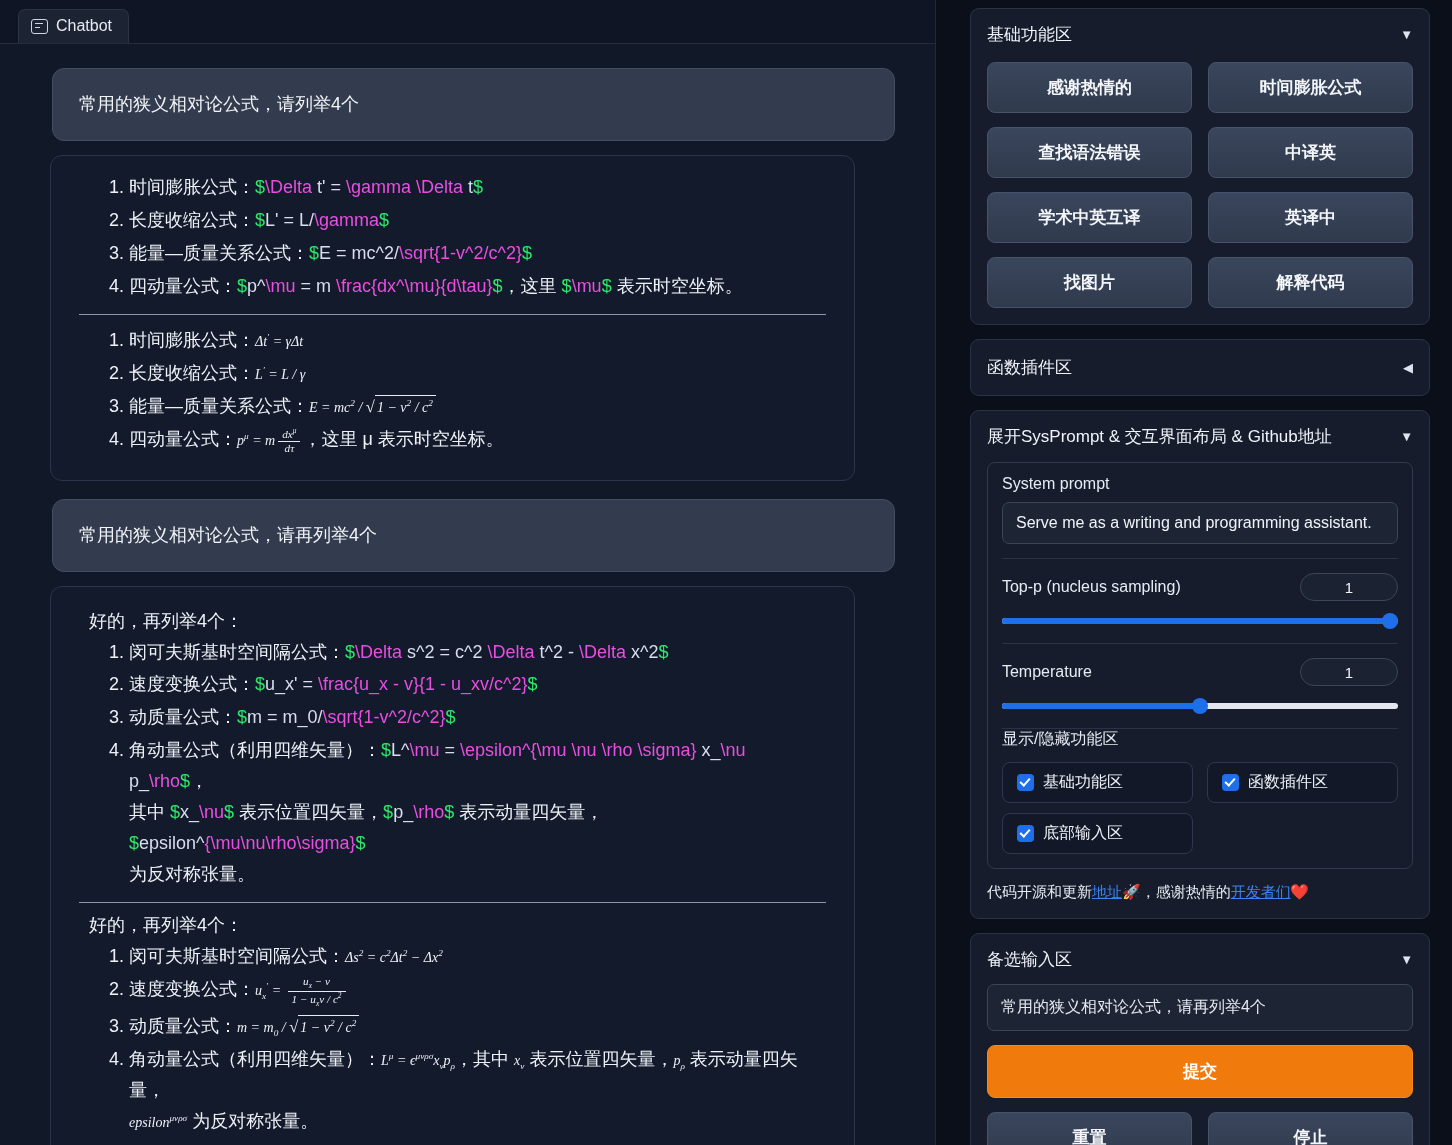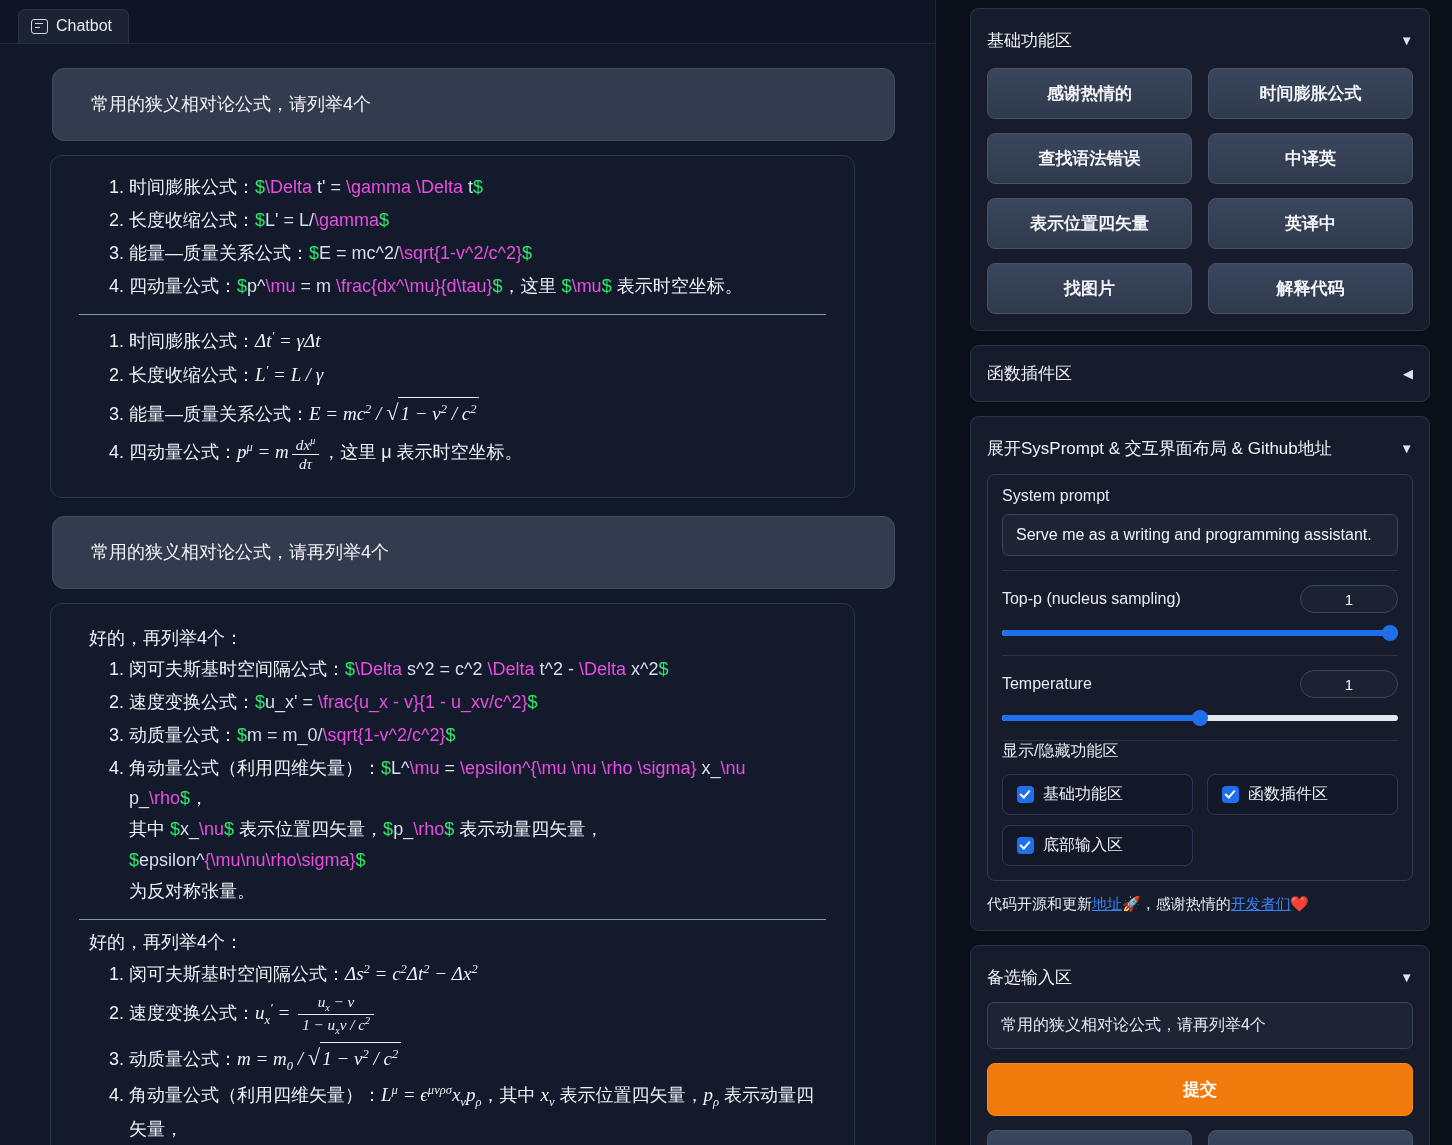--- a/index.html
+++ b/index.html
@@ -65,21 +65,21 @@
     flex: 1 1 auto;
     overflow: hidden;
     padding: 16px 16px 0 16px;
   }
 
   .msg-user {
     margin: 8px 24px 14px 36px;
     background: #323c4e;
     border: 1px solid #414d63;
     border-radius: 12px;
-    padding: 22px 38px;
+    padding: 22px 26px;
     color: #f2f4f8;
     font-size: 18px;
     line-height: 1.5;
   }
   .msg-bot {
     margin: 0 64px 18px 34px;
     background: #131a2b;
     border: 1px solid #2b3purple;
     border: 1px solid #2b344a;
     border-radius: 12px;
@@ -103,21 +103,21 @@
     border: none;
     border-top: 1px solid #8d97ab;
     margin: 12px 2px 10px 2px;
   }
   .tex-d { color: #2ee86a; }           
   .tex-cmd { color: #e84fe0; }          
   .tex-plain { color: #d8def0; }
   .zh { color: #eef1f7; }
 
   
-  .mathline { font-family: "Liberation Serif", serif; font-style: italic; font-size: 19px; }
+  .mathline { font-family: "Liberation Serif", serif; font-style: italic; font-size: 14px; }
   .sup { font-size: 0.66em; vertical-align: super; font-style: italic; }
   .sub { font-size: 0.66em; vertical-align: sub; font-style: italic; }
   .frac {
     display: inline-block; vertical-align: middle;
     text-align: center; font-size: 0.8em; line-height: 1.18;
     margin: 0 3px;
   }
   .frac .num { display: block; padding: 0 4px; }
   .frac .den { display: block; border-top: 1.2px solid #e9ecf3; padding: 0 4px; }
   .sqrt { display: inline-block; white-space: nowrap; }
@@ -131,21 +131,21 @@
     padding: 8px 22px 0 8px;
     display: flex; flex-direction: column; gap: 14px;
     overflow: hidden;
   }
   .card {
     background: #161c2b;
     border: 1px solid #2b3purple;
     border: 1px solid #2a3purple;
     border: 1px solid #2a3346;
     border-radius: 9px;
-    padding: 20px 16px 16px 16px;
+    padding: 14px 16px 16px 16px;
   }
   .card-head {
     display: flex; justify-content: space-between; align-items: center;
     color: #f0f3f9; font-size: 17px;
   }
   .caret { color: #dfe5f0; font-size: 13px; line-height: 1; }
   .btn-grid {
     display: grid; grid-template-columns: 1fr 1fr;
     gap: 14px 16px; margin-top: 16px;
   }
@@ -387,21 +387,21 @@
     <div class="card">
       <div class="card-head">
         <span>基础功能区</span>
         <span class="caret">▼</span>
       </div>
       <div class="btn-grid">
         <div class="fbtn">感谢热情的</div>
         <div class="fbtn">时间膨胀公式</div>
         <div class="fbtn">查找语法错误</div>
         <div class="fbtn">中译英</div>
-        <div class="fbtn">表示位置四矢量</div>
+        <div class="fbtn">学术中英互译</div>
         <div class="fbtn">英译中</div>
         <div class="fbtn">找图片</div>
         <div class="fbtn">解释代码</div>
       </div>
     </div>
 
     <div class="card plugin-card">
       <div class="card-head">
         <span>函数插件区</span>
         <span class="caret">◀</span>

